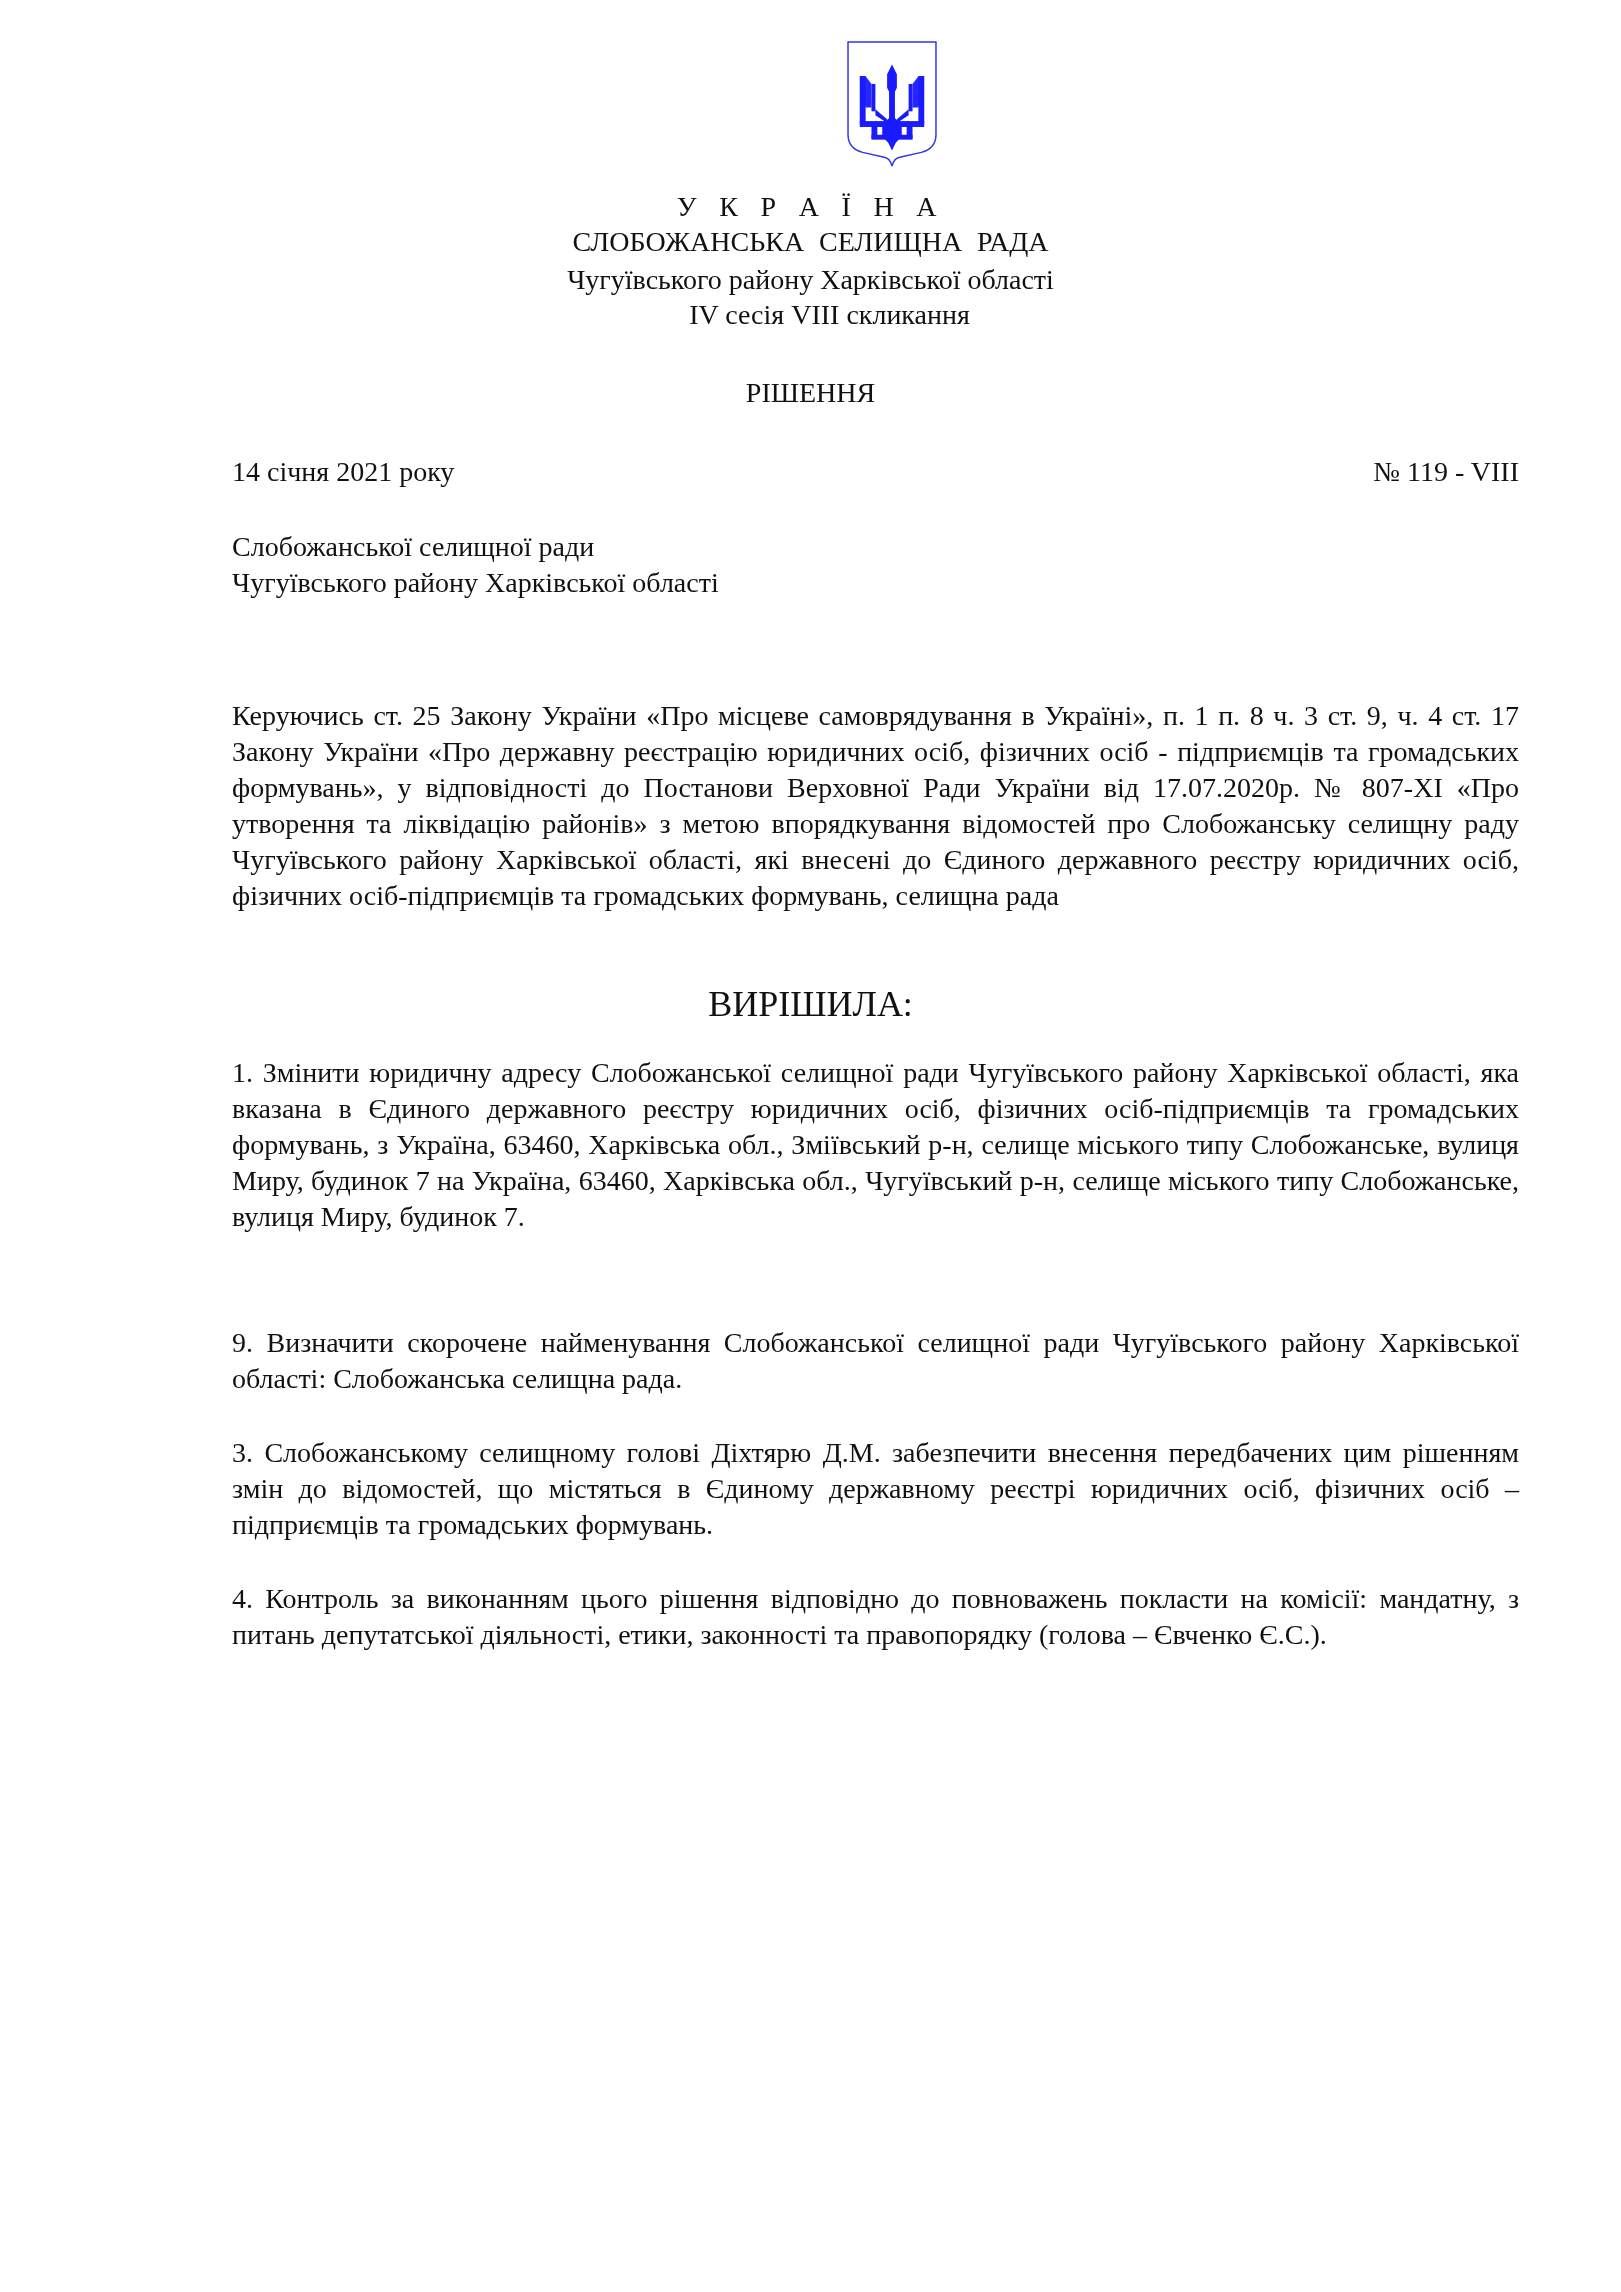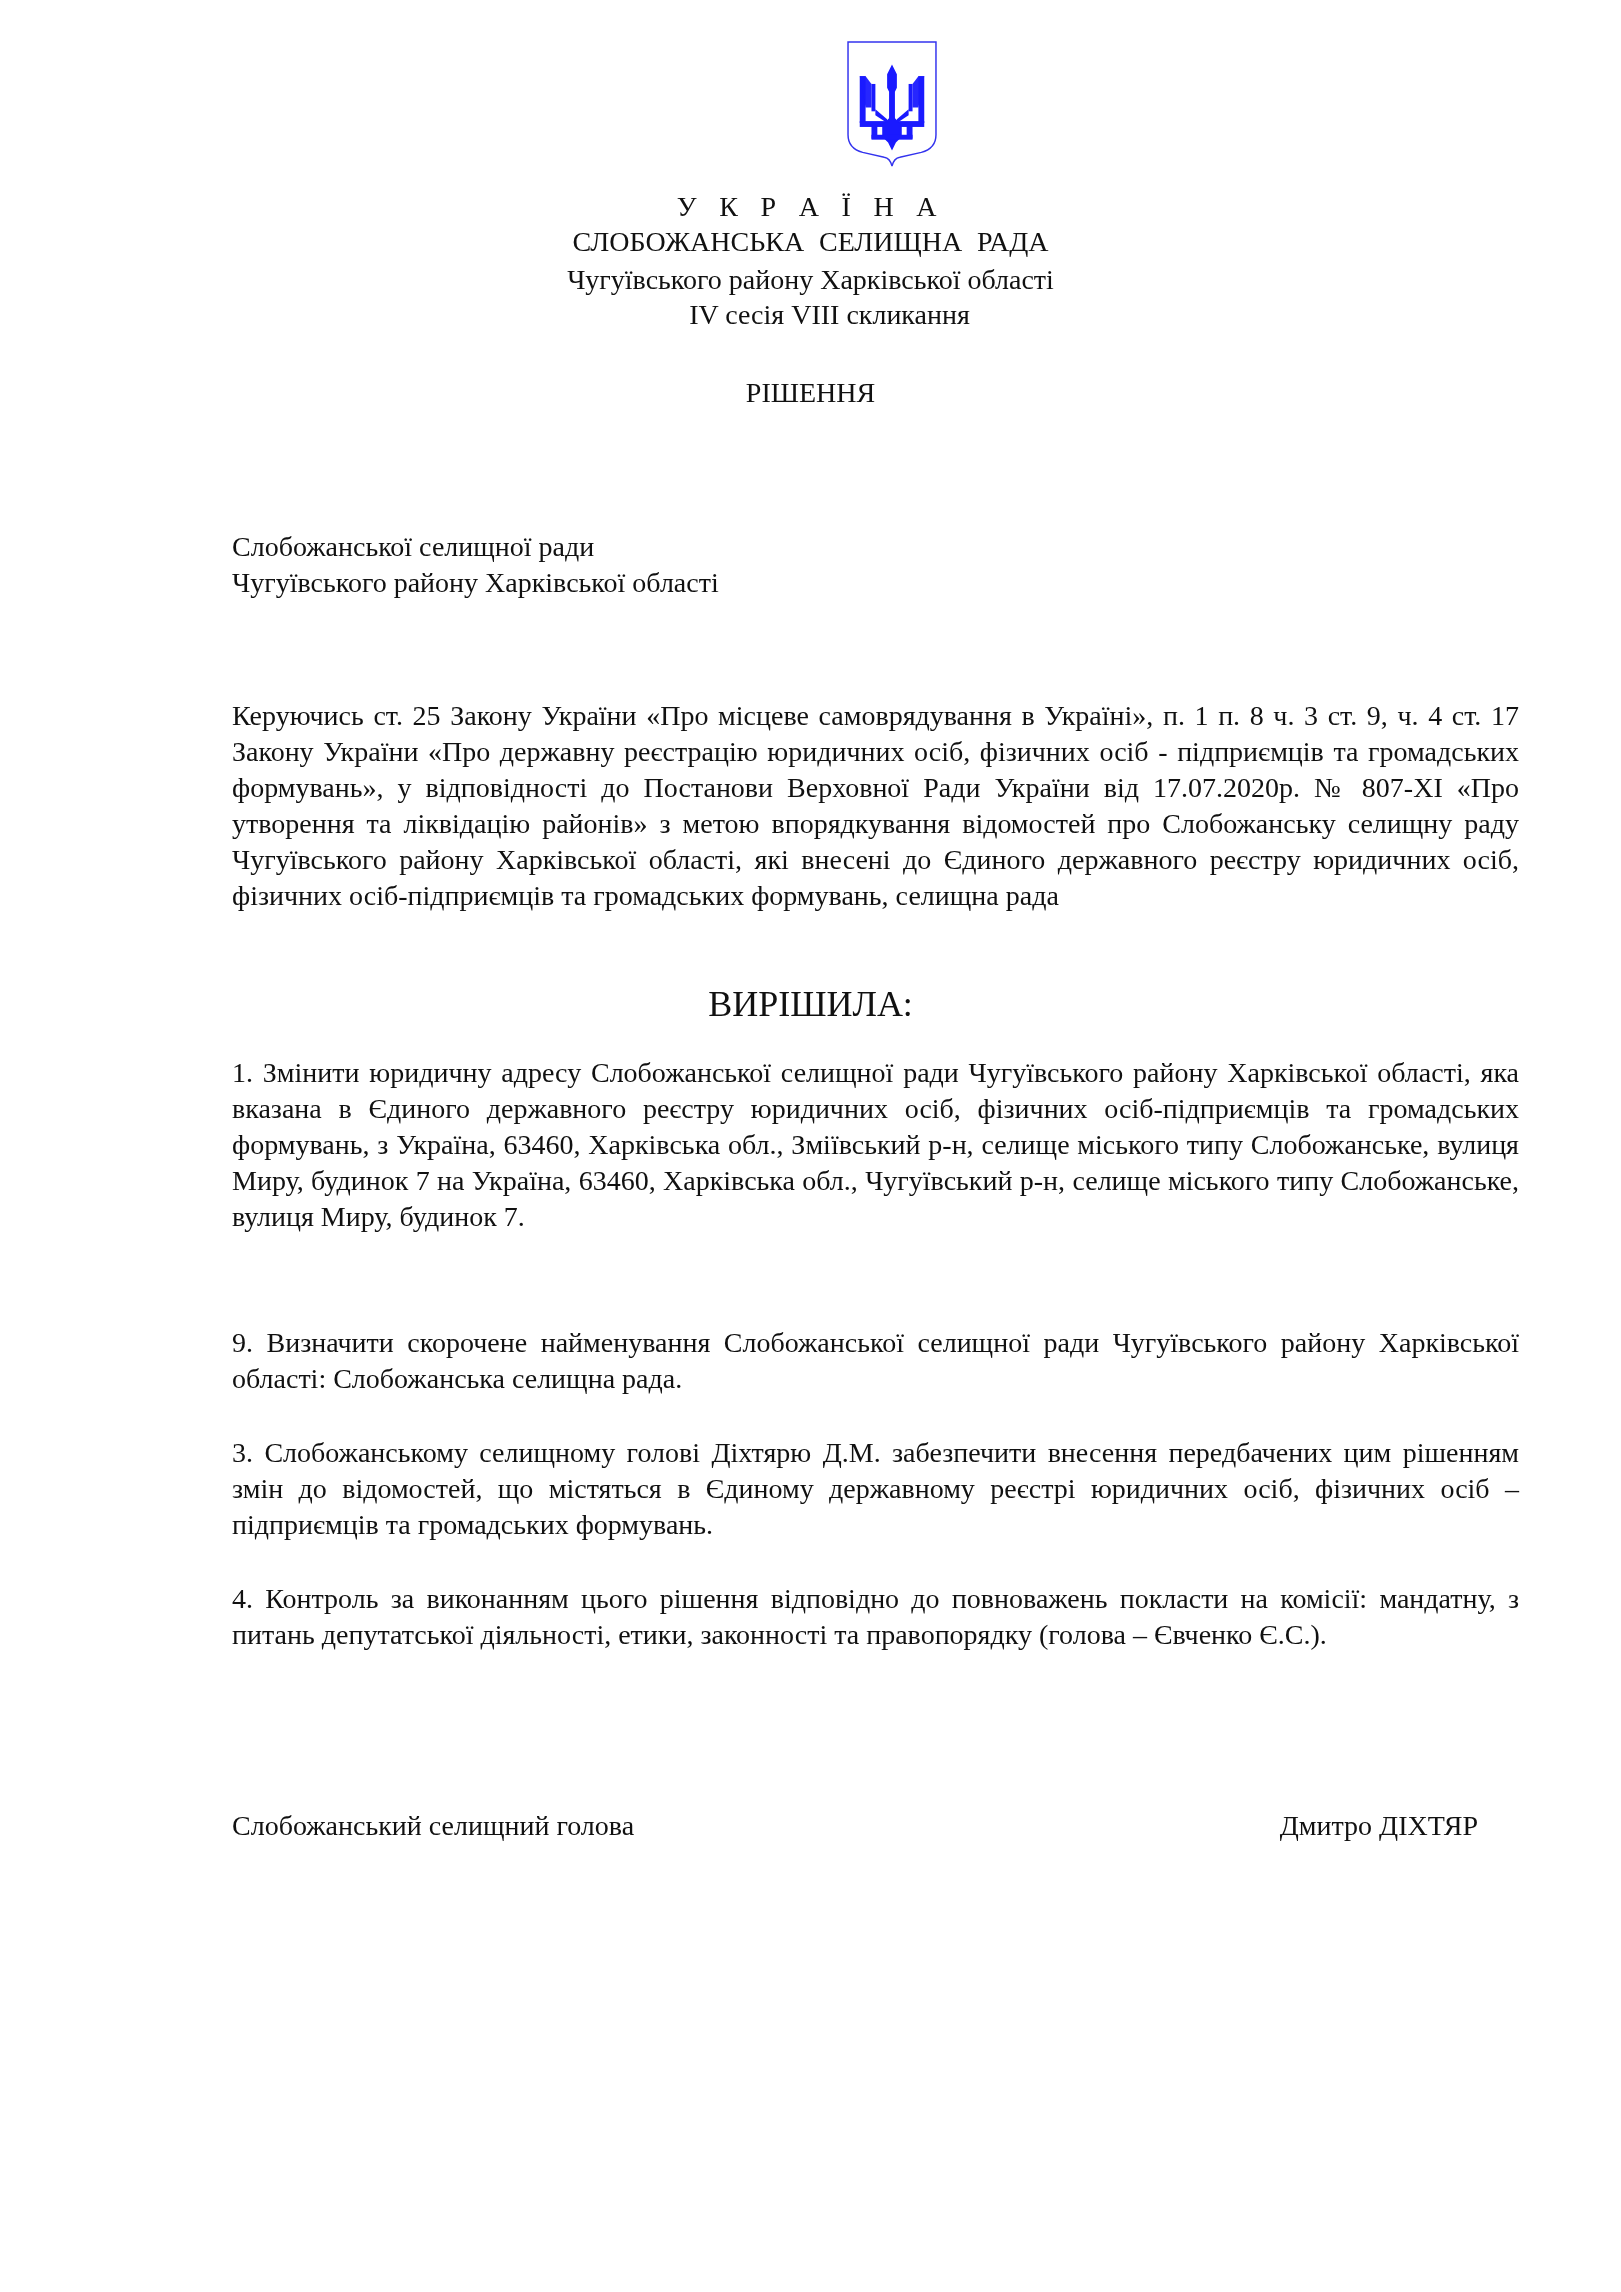--- a/index.html
+++ b/index.html
@@ -58,34 +58,34 @@
       <path d="M65 72 L53 82 L53 86 L65 78 Z"></path>
     </g>
   </svg>
 
   <div class="center hdr1">У К Р А Ї Н А</div>
   <div class="center hdr2">СЛОБОЖАНСЬКА  СЕЛИЩНА  РАДА</div>
   <div class="center hdr3">Чугуївського району Харківської області</div>
   <div class="center hdr4">IV сесія VIII скликання</div>
   <div class="center title">РІШЕННЯ</div>
 
+  <div class="row date-row">
+    <span>14 січня 2021 року</span>
+    <span class="right">№ 119 - VIII</span>
+  </div>
 
   <div class="subject">
     <div>Слобожанської селищної ради</div>
     <div>Чугуївського району Харківської області</div>
   </div>
 
   <div class="para preamble">Керуючись ст. 25 Закону України «Про місцеве самоврядування в Україні», п. 1 п. 8 ч. 3 ст. 9, ч. 4 ст. 17 Закону України «Про державну реєстрацію юридичних осіб, фізичних осіб - підприємців та громадських формувань», у відповідності до Постанови Верховної Ради України від 17.07.2020р. № 807-ХІ «Про утворення та ліквідацію районів» з метою впорядкування відомостей про Слобожанську селищну раду Чугуївського району Харківської області, які внесені до Єдиного державного реєстру юридичних осіб, фізичних осіб-підприємців та громадських формувань, селищна рада</div>
 
   <div class="resolved">ВИРІШИЛА:</div>
 
   <div class="para item1">1. Змінити юридичну адресу Слобожанської селищної ради Чугуївського району Харківської області, яка вказана в Єдиного державного реєстру юридичних осіб, фізичних осіб-підприємців та громадських формувань, з Україна, 63460, Харківська обл., Зміївський р-н, селище міського типу Слобожанське, вулиця Миру, будинок 7 на Україна, 63460, Харківська обл., Чугуївський р-н, селище міського типу Слобожанське, вулиця Миру, будинок 7.</div>
   <div class="para item2">9. Визначити скорочене найменування Слобожанської селищної ради Чугуївського району Харківської області: Слобожанська селищна рада.</div>
   <div class="para item3">3. Слобожанському селищному голові Діхтярю Д.М. забезпечити внесення передбачених цим рішенням змін до відомостей, що містяться в Єдиному державному реєстрі юридичних осіб, фізичних осіб – підприємців та громадських формувань.</div>
   <div class="para item4">4. Контроль за виконанням цього рішення відповідно до повноважень покласти на комісії: мандатну, з питань депутатської діяльності, етики, законності та правопорядку (голова – Євченко Є.С.).</div>
 
-  <div class="row sign-row">
-    <span>Слобожанський селищний голова</span>
-    <span class="right" style="right:41px;">Дмитро ДІХТЯР</span>
-  </div>
 
 </div>
 
 
 </body></html>

